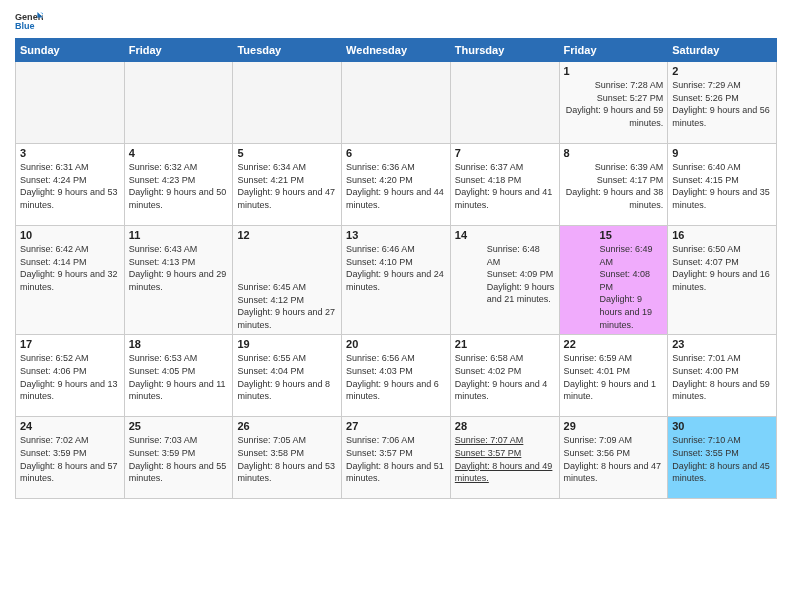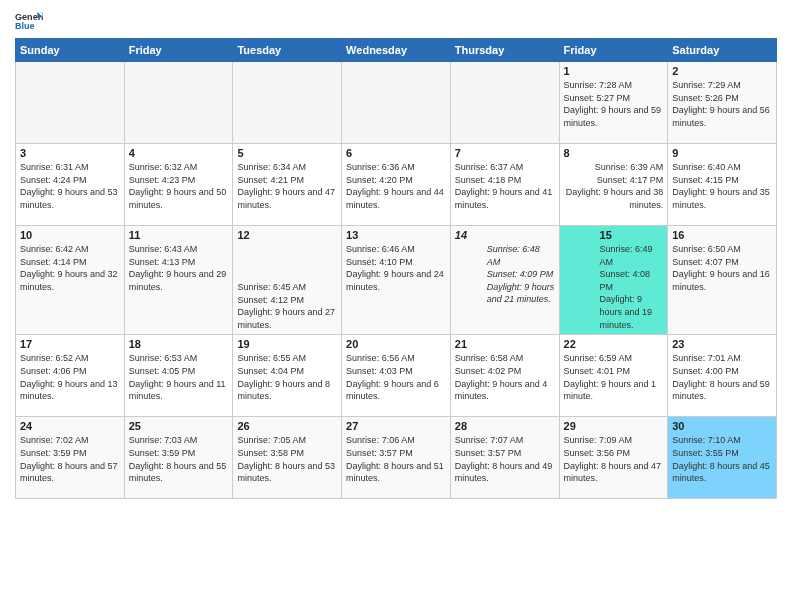--- a/index.html
+++ b/index.html
@@ -120,21 +120,21 @@
     </thead>
     <tbody id="calendar-body">
     <tr>
           <td class="empty-cell"></td>
           <td class="empty-cell"></td>
           <td class="empty-cell"></td>
           <td class="empty-cell"></td>
           <td class="empty-cell"></td>
           <td style="background: rgb(249, 249, 249);">
             <span class="day-num">1</span>
-            <div class="day-info" style="white-space: pre-line;">Sunrise: 7:28 AM
+            <div class="day-info" style="white-space: pre-line; text-align: right;">Sunrise: 7:28 AM
 Sunset: 5:27 PM
 Daylight: 9 hours and 59 minutes.</div>
           </td>
           <td style="background: rgb(249, 249, 249);">
             <span class="day-num">2</span>
             <div class="day-info" style="white-space: pre-line;">Sunrise: 7:29 AM
 Sunset: 5:26 PM
 Daylight: 9 hours and 56 minutes.</div>
           </td>
         </tr>
@@ -200,27 +200,27 @@
             <div class="day-info" style="white-space: pre-line; margin-top: 40px;">Sunrise: 6:45 AM
 Sunset: 4:12 PM
 Daylight: 9 hours and 27 minutes.</div>
           </td>
           <td style="background: rgb(249, 249, 249);">
             <span class="day-num">13</span>
             <div class="day-info" style="white-space: pre-line;">Sunrise: 6:46 AM
 Sunset: 4:10 PM
 Daylight: 9 hours and 24 minutes.</div>
           </td>
-          <td style="background: rgb(249, 249, 249); font-style: italic;">
+          <td style="background: rgb(249, 249, 249);">
             <span class="day-num">14</span>
             <div class="day-info" style="white-space: pre-line; margin-left: 32px;">Sunrise: 6:48 AM
 Sunset: 4:09 PM
 Daylight: 9 hours and 21 minutes.</div>
           </td>
-          <td style="background: #5eead4; padding-left: 40px;">
+          <td style="background: #f0abfc; padding-left: 40px;">
             <span class="day-num">15</span>
             <div class="day-info" style="white-space: pre-line;">Sunrise: 6:49 AM
 Sunset: 4:08 PM
 Daylight: 9 hours and 19 minutes.</div>
           </td>
           <td style="background: rgb(249, 249, 249);">
             <span class="day-num">16</span>
             <div class="day-info" style="white-space: pre-line;">Sunrise: 6:50 AM
 Sunset: 4:07 PM
 Daylight: 9 hours and 16 minutes.</div>
@@ -290,21 +290,21 @@
 Daylight: 8 hours and 53 minutes.</div>
           </td>
           <td style="background: rgb(249, 249, 249);">
             <span class="day-num">27</span>
             <div class="day-info" style="white-space: pre-line;">Sunrise: 7:06 AM
 Sunset: 3:57 PM
 Daylight: 8 hours and 51 minutes.</div>
           </td>
           <td style="background: rgb(249, 249, 249);">
             <span class="day-num">28</span>
-            <div class="day-info" style="white-space: pre-line;">Sunrise: 7:07 AM
+            <div class="day-info" style="white-space: pre-line; text-decoration: underline;">Sunrise: 7:07 AM
 Sunset: 3:57 PM
 Daylight: 8 hours and 49 minutes.</div>
           </td>
           <td style="background: rgb(249, 249, 249);">
             <span class="day-num">29</span>
             <div class="day-info" style="white-space: pre-line;">Sunrise: 7:09 AM
 Sunset: 3:56 PM
 Daylight: 8 hours and 47 minutes.</div>
           </td>
           <td style="background: #7dd3fc;">

